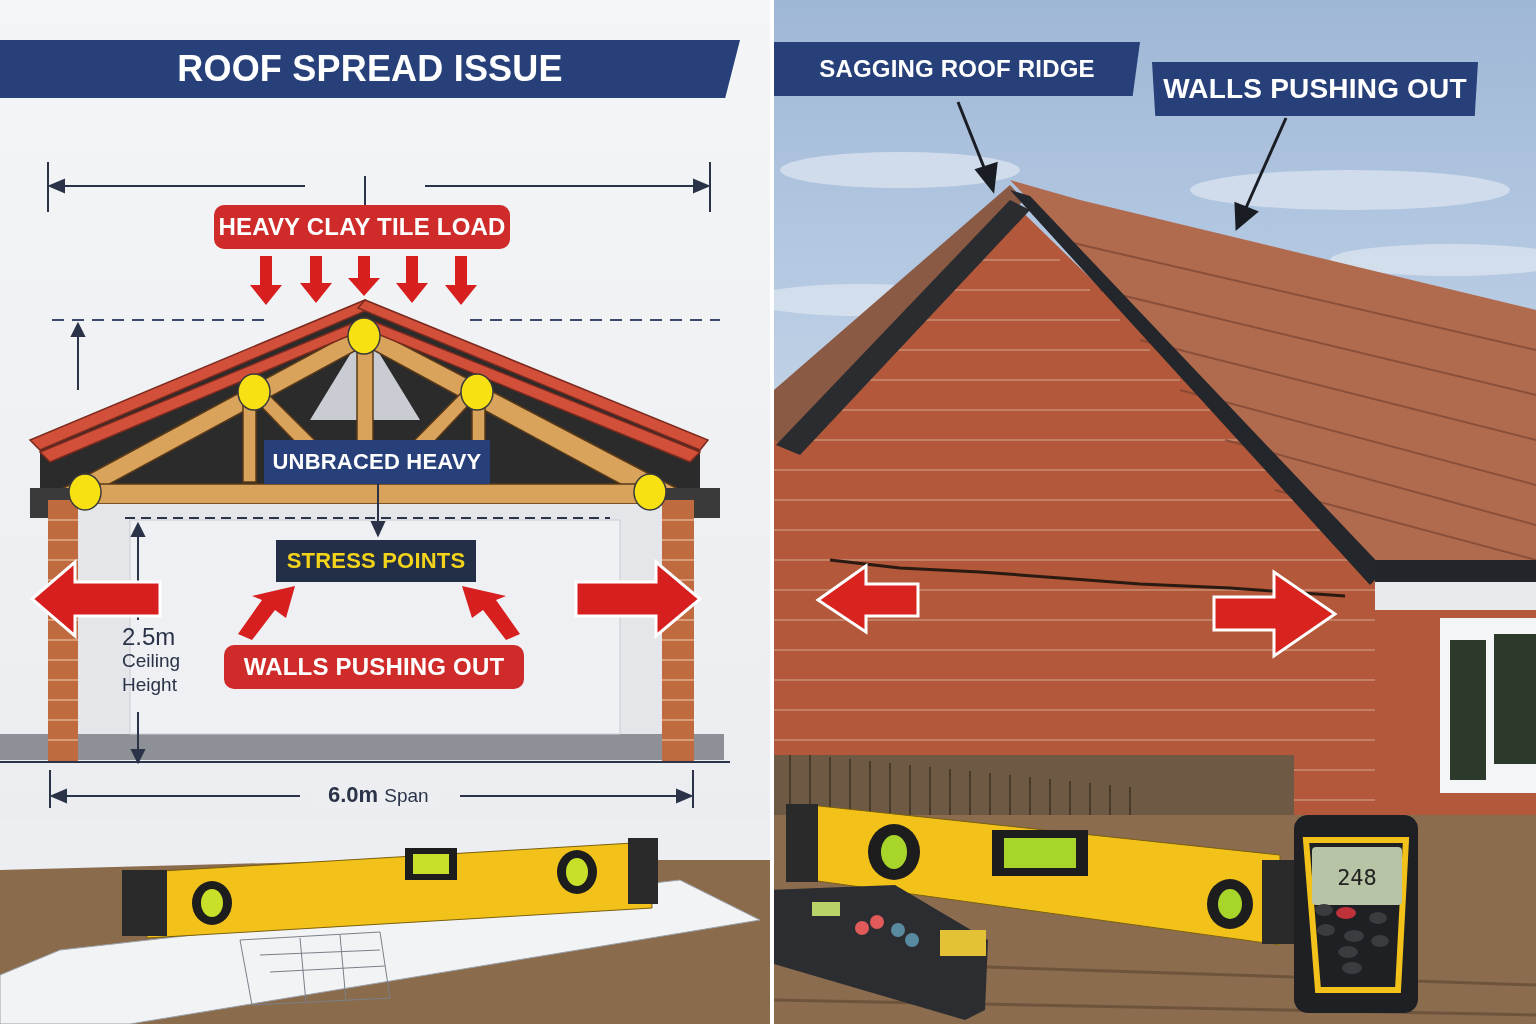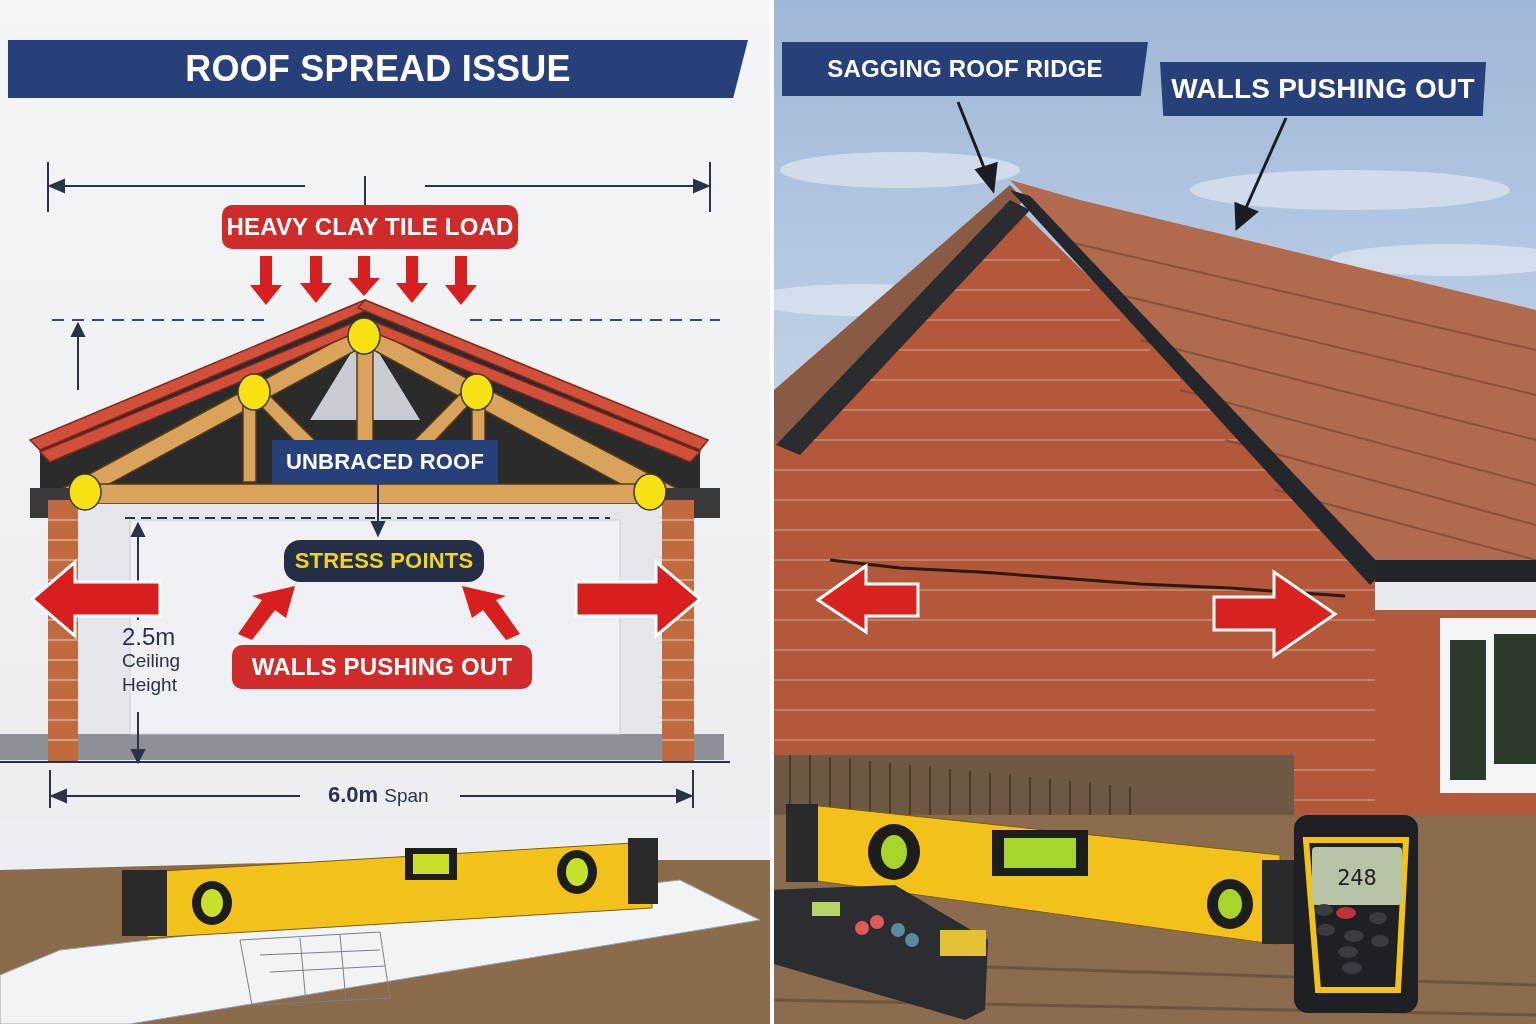--- a/index.html
+++ b/index.html
@@ -7,31 +7,31 @@
   body { font-family: "Liberation Sans", "DejaVu Sans", sans-serif; position: relative; }
 
   .panel-left { position: absolute; left: 0; top: 0; width: 770px; height: 1024px;
     background: linear-gradient(#f4f5f7, #e9ebee); overflow: hidden; }
   .panel-right { position: absolute; left: 774px; top: 0; width: 762px; height: 1024px; overflow: hidden;
     background: linear-gradient(180deg, #9fb7d6 0%, #b7cbe3 30%, #c8d6e6 45%); }
   .divider { position: absolute; left: 770px; top: 0; width: 4px; height: 1024px; background: #ffffff; }
 
   .banner { position: absolute; color: #fff; font-weight: bold; text-align: center;
     display: flex; align-items: center; justify-content: center; letter-spacing: 0.2px;
-    font-family: "Liberation Sans", sans-serif; margin-left: 8px; }
+    font-family: "Liberation Sans", sans-serif; }
   .navy { background: #27407a; }
   .red { background: #cf2b2a; border-radius: 10px; }
   .dark { background: #232f47; }
 
   #title-banner { left: 0; top: 40px; width: 740px; height: 58px; font-size: 36px;
     clip-path: polygon(0 0, 100% 0, 98% 100%, 0 100%); }
   #sagging-ridge-label { left: 232px; top: 124px; width: 262px; height: 52px; font-size: 27px; }
   #clay-load-label { left: 214px; top: 205px; width: 296px; height: 44px; font-size: 24px; }
   #unbraced-label { left: 264px; top: 440px; width: 226px; height: 44px; font-size: 22px; }
-  #stress-label { left: 276px; top: 540px; width: 200px; height: 42px; font-size: 22px; color: #f4d41a; border-radius: 16px; }
+  #stress-label { left: 276px; top: 540px; width: 200px; height: 42px; font-size: 22px; color: #f4d41a; }
   #walls-label-left { left: 224px; top: 645px; width: 300px; height: 44px; font-size: 24px; }
 
   .dim-text { position: absolute; color: #2a3348; font-family: "Liberation Sans", sans-serif; }
   #ceiling-dim { left: 122px; top: 625px; font-size: 19px; line-height: 24px; }
   #ceiling-dim .big { font-size: 24px; }
   #span-dim { left: 318px; top: 782px; font-size: 22px; font-weight: bold; background: #eceef1; padding: 0 10px; text-align: right; }
   #span-dim .small { font-weight: normal; font-size: 19px; }
 
   #right-banner-1 { left: 774px; top: 42px; width: 366px; height: 54px; font-size: 24px;
     clip-path: polygon(0 0, 100% 0, 98% 100%, 0 100%); }
@@ -201,21 +201,21 @@
         <ellipse cx="212" cy="903" rx="11" ry="14" fill="#c9e02a"></ellipse>
       <ellipse cx="577" cy="872" rx="20" ry="22" fill="#1d1d1d"></ellipse>
         <ellipse cx="577" cy="872" rx="11" ry="14" fill="#c9e02a"></ellipse>
       <rect x="405" y="848" width="52" height="32" fill="#1d1d1d"></rect>
         <rect x="413" y="854" width="36" height="20" fill="#c9e02a"></rect>
     </g>
   </svg>
 
   <div class="banner navy" id="title-banner">ROOF SPREAD ISSUE</div>
   <div class="banner red" id="clay-load-label">HEAVY CLAY TILE LOAD</div>
-  <div class="banner navy" id="unbraced-label">UNBRACED ROOF</div>
+  <div class="banner navy" id="unbraced-label">UNBRACED HEAVY</div>
   <div class="banner dark" id="stress-label">STRESS POINTS</div>
   <div class="banner red" id="walls-label-left">WALLS PUSHING OUT</div>
 
   <div class="dim-text" id="ceiling-dim">
     <div class="big">2.5m</div>
     <div>Ceiling</div>
     <div>Height</div>
   </div>
   <div class="dim-text" id="span-dim">
     <span>6.0m</span>

